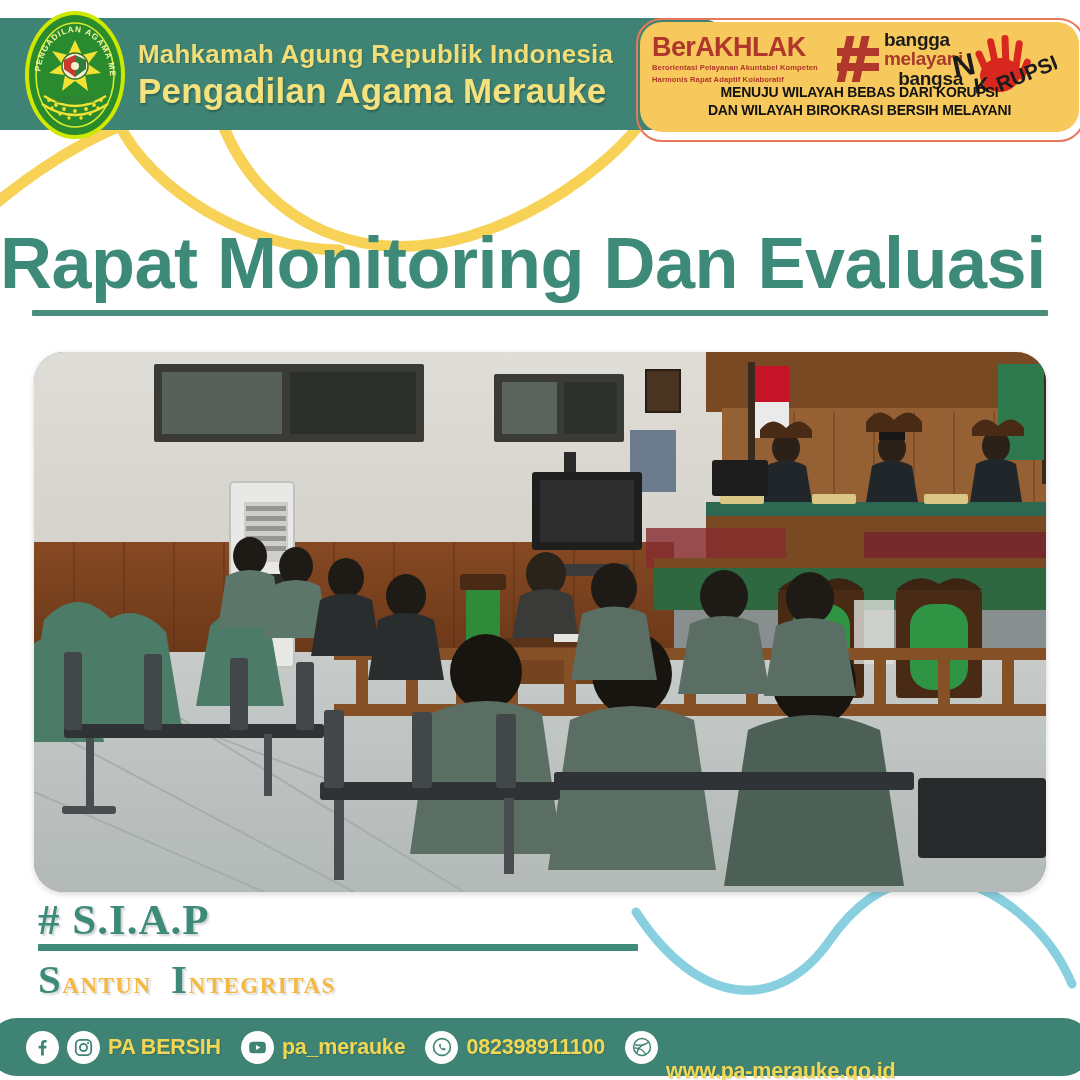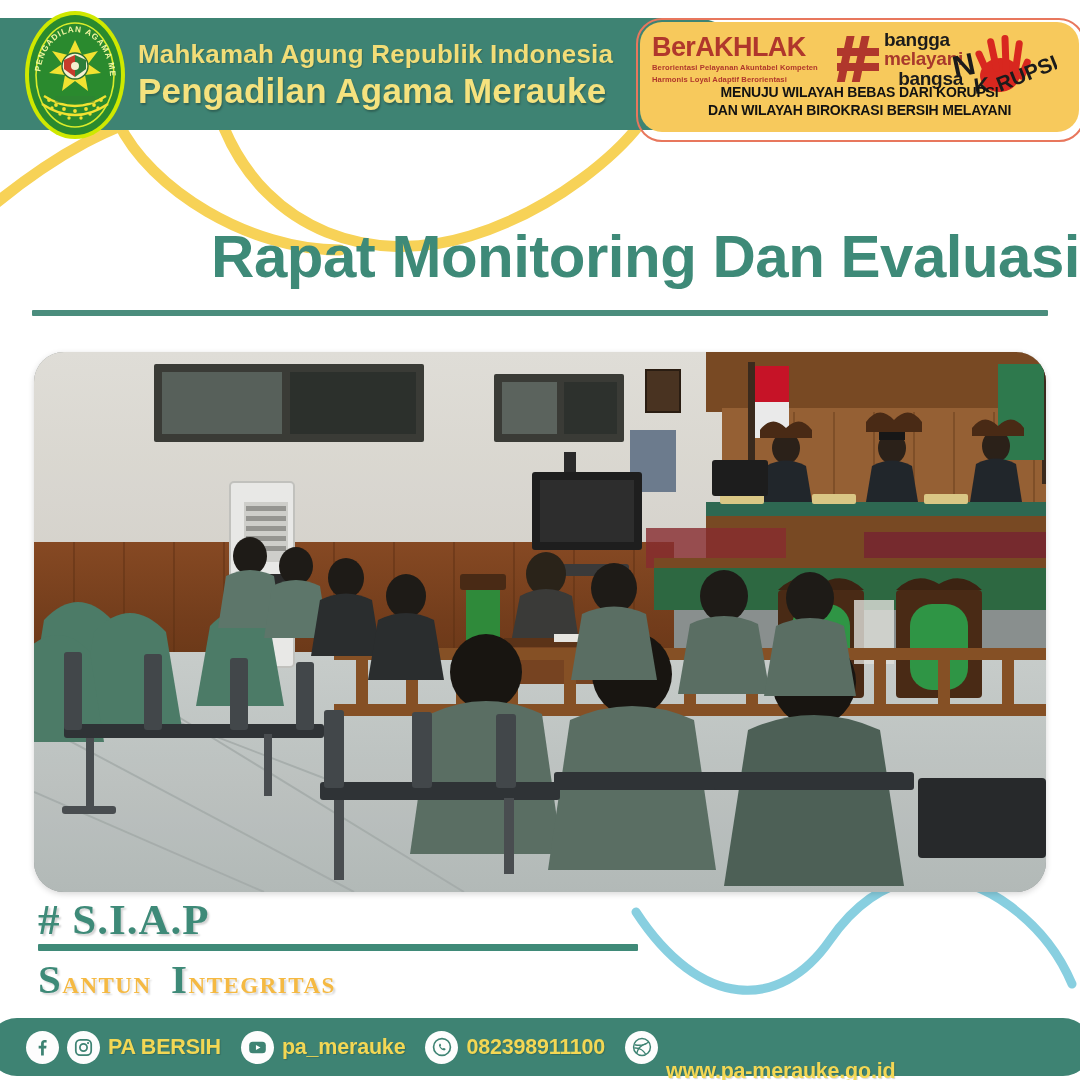--- a/index.html
+++ b/index.html
@@ -75,22 +75,22 @@
   .nk{position:absolute;right:10px;top:0px;width:112px;height:72px;}
   .badge-bottom{
     position:absolute;left:0;right:0;top:62px;text-align:center;
   }
   .badge-bottom div{
     font-size:14px;font-weight:bold;color:#121212;line-height:1.26;letter-spacing:-.2px;
   }
 
   
   .title{
-    position:absolute;left:0;right:0;top:222px;text-align:right;z-index:3;
-    font-size:60px;font-weight:bold;color:#3e8a78;letter-spacing:-.5px;
+    position:absolute;left:0;right:0;top:222px;text-align:left;z-index:3;
+    font-size:72px;font-weight:bold;color:#3e8a78;letter-spacing:-.5px;
     font-family:"Liberation Sans", sans-serif;
   }
   .title-rule{
     position:absolute;left:32px;top:310px;width:1016px;height:6px;
     background:#4b8d7d;z-index:3;border-radius:1px;
   }
 
   
   .photo{
     position:absolute;left:34px;top:352px;width:1012px;height:540px;
@@ -201,21 +201,21 @@
   </div>
 
   <div class="badge">
     <div class="badge-outline"></div>
     <div class="badge-fill">
 
       <div class="badge-top">
         <div class="ber-block">
           <div class="ber-word">BerAKHLAK</div>
           <div class="ber-sub">Berorientasi Pelayanan Akuntabel Kompeten</div>
-          <div class="ber-sub">Harmonis Loyal Adaptif Berorientasi</div>
+          <div class="ber-sub">Harmonis Rapat Adaptif Kolaboratif</div>
         </div>
 
         <div class="bangga-block">
           <svg class="hash-mark" viewBox="0 0 44 50">
             <g fill="#b0372c">
               <rect x="11" y="2" width="8" height="46" transform="skewX(-12)"></rect>
               <rect x="26" y="2" width="8" height="46" transform="skewX(-12)"></rect>
               <rect x="1" y="14" width="42" height="8"></rect>
               <rect x="1" y="29" width="42" height="8"></rect>
             </g>

